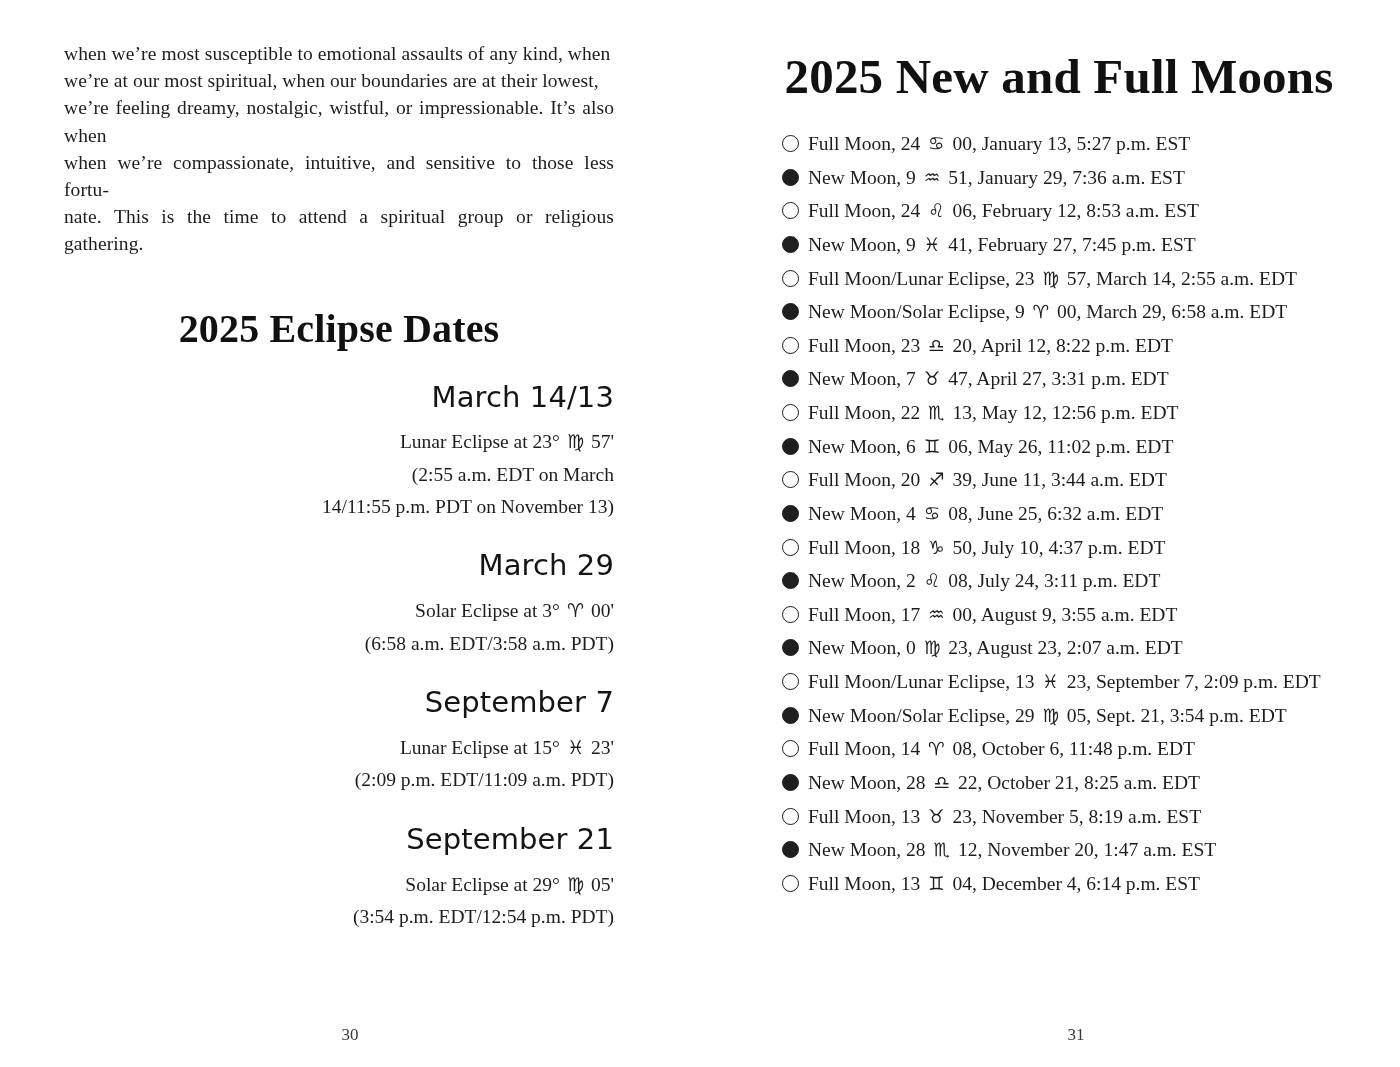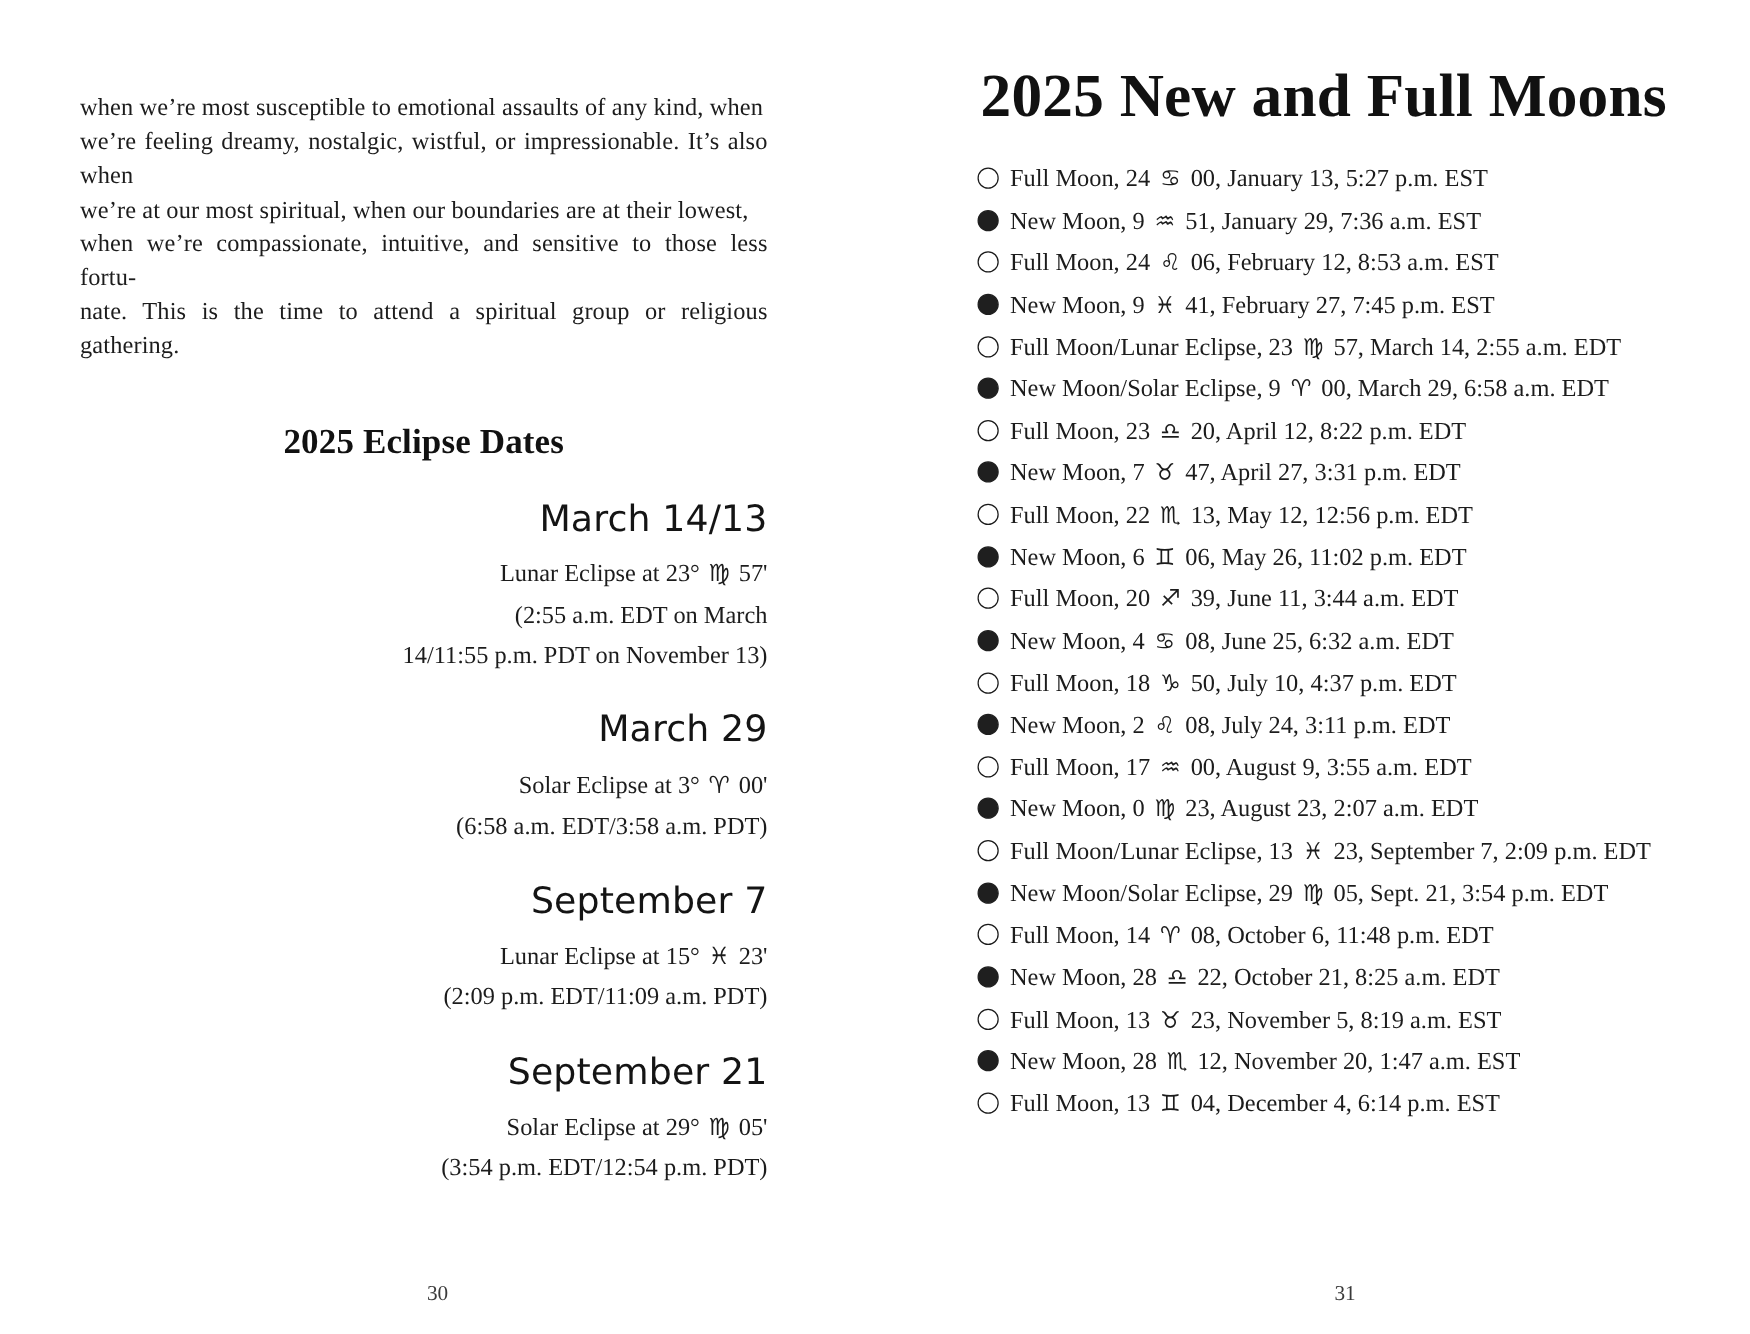--- a/index.html
+++ b/index.html
@@ -20,21 +20,21 @@
     height: 1067px;
     display: flex;
   }
   .page {
     position: relative;
     height: 1067px;
     box-sizing: border-box;
   }
   .page-left {
     width: 700px;
-    padding: 73px 86px 0 64px;
+    padding: 40px 86px 0 64px;
   }
   .page-right {
     width: 700px;
     padding: 48px 64px 0 82px;
   }
 
   
   .body-copy {
     font-size: 19.5px;
     line-height: 1.395;
@@ -42,21 +42,21 @@
     color: #1c1c1c;
     margin: 0;
     letter-spacing: 0.005em;
   }
   .body-copy .ln {
     display: block;
   }
 
   .section-title {
     font-family: "Liberation Serif", "DejaVu Serif", serif;
-    font-size: 28px;
+    font-size: 40px;
     font-weight: 700;
     text-align: center;
     margin: 47px 0 0 0;
     letter-spacing: 0.004em;
     color: #111111;
   }
 
   .eclipse-block {
     margin-top: 27px;
     text-align: right;
@@ -148,22 +148,22 @@
 </style>
 </head>
 <body>
 
 <div class="spread">
 
   <div class="page page-left">
 
     <p class="body-copy" id="body-paragraph">
         <span class="ln">when we’re most susceptible to emotional assaults of any kind, when</span>
+        <span class="ln">we’re at our most spiritual, when our boundaries are at their lowest,</span>
         <span class="ln">we’re feeling dreamy, nostalgic, wistful, or impressionable. It’s also when</span>
-        <span class="ln">we’re at our most spiritual, when our boundaries are at their lowest,</span>
         <span class="ln">when we’re compassionate, intuitive, and sensitive to those less fortu-</span>
         <span class="ln">nate. This is the time to attend a spiritual group or religious gathering.</span>
       </p>
 
     <h1 class="section-title">2025 Eclipse Dates</h1>
 
     <div id="eclipse-blocks">
         <div class="eclipse-block first">
           <div class="eclipse-date">March 14/13</div>
           <div class="eclipse-line"><span>Lunar Eclipse at 23°</span><span class="glyph"> ♍ </span><span>57'</span></div>

